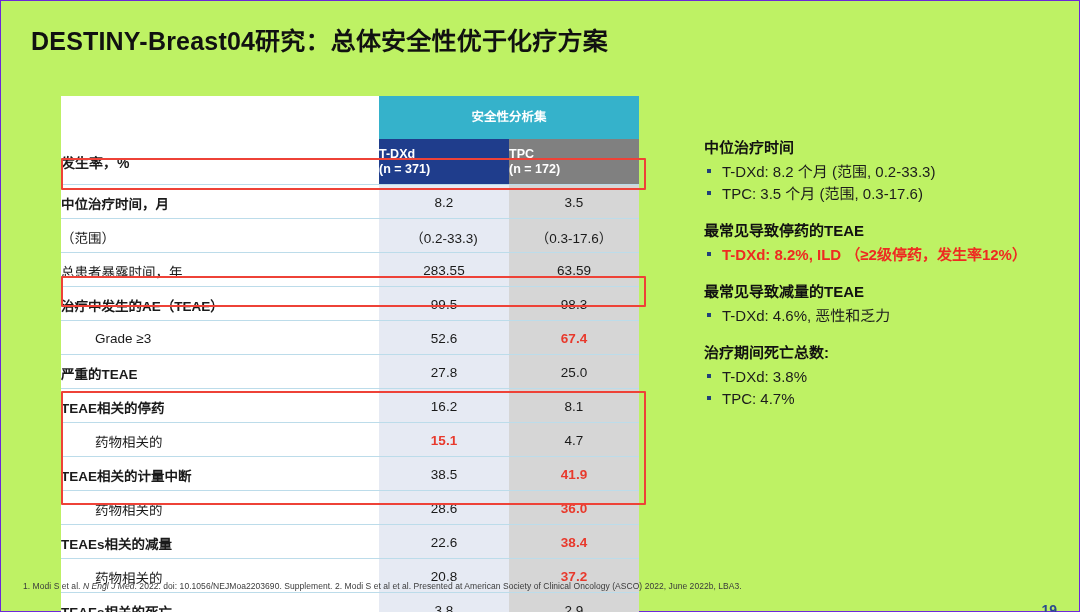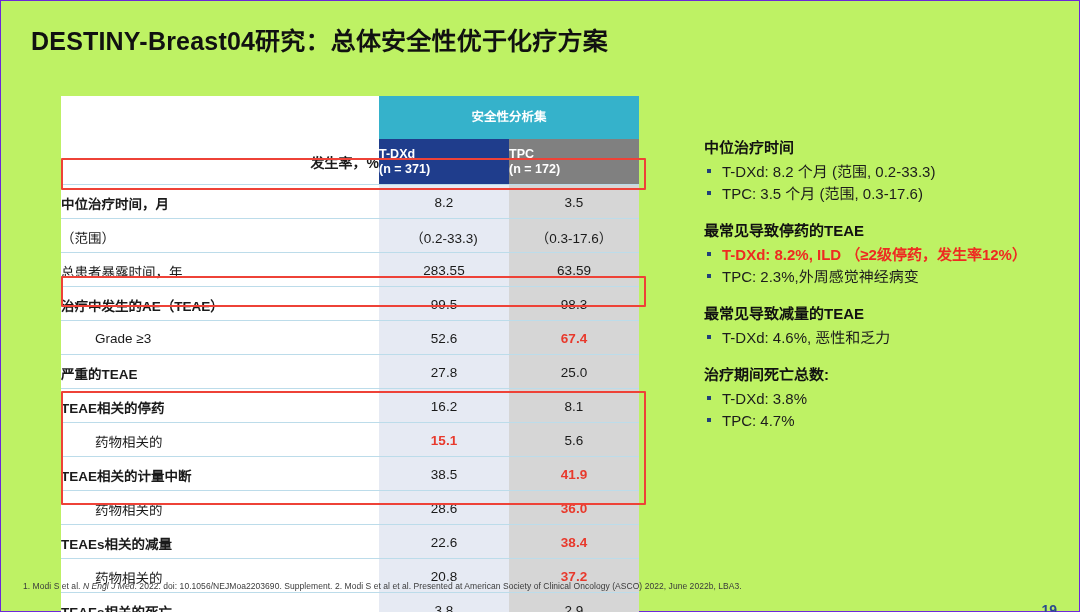--- a/index.html
+++ b/index.html
@@ -47,21 +47,21 @@
   .band-blank{background:#ffffff;}
   .band-teal{
     background:#35b2cb;color:#ffffff;
     font-size:12.5px;font-weight:bold;text-align:center;
     line-height:19px;
   }
   .hdr-main td{
     padding:0;border:none;height:45px;vertical-align:middle;
   }
   .hdr-label{
-    background:#ffffff;text-align:right;
+    background:#ffffff;text-align:left;
     font-size:14px;font-weight:bold;color:#1a1a1a;
     border-top:1px solid #a8cfe0;
   }
   .hdr-a{
     background:#1f3d8c;color:#ffffff;text-align:left;
     font-size:12.5px;font-weight:bold;line-height:15px;
   }
   .hdr-b{
     background:#808080;color:#ffffff;text-align:left;
     font-size:12.5px;font-weight:bold;line-height:15px;
@@ -197,21 +197,21 @@
             <td class="val-b">25.0</td>
           </tr>
           <tr>
             <td class="lbl bold">TEAE相关的停药</td>
             <td class="val-a">16.2</td>
             <td class="val-b">8.1</td>
           </tr>
           <tr>
             <td class="lbl indent">药物相关的</td>
             <td class="val-a hl">15.1</td>
-            <td class="val-b">5.6</td>
+            <td class="val-b">4.7</td>
           </tr>
           <tr>
             <td class="lbl bold">TEAE相关的计量中断</td>
             <td class="val-a">38.5</td>
             <td class="val-b hl">41.9</td>
           </tr>
           <tr>
             <td class="lbl indent">药物相关的</td>
             <td class="val-a">28.6</td>
             <td class="val-b hl">36.0</td>
@@ -256,24 +256,20 @@
           <span class="dot"></span>
           <span class="txt">TPC: 3.5 个月 (范围, 0.3-17.6)</span>
         </div>
       </div>
       <div class="blk">
         <div class="blk-title">最常见导致停药的TEAE</div>
         <div class="bullet red">
           <span class="dot"></span>
           <span class="txt">T-DXd: 8.2%, ILD （≥2级停药，发生率12%）</span>
         </div>
-        <div class="bullet">
-          <span class="dot"></span>
-          <span class="txt">TPC: 2.3%,外周感觉神经病变</span>
-        </div>
       </div>
       <div class="blk">
         <div class="blk-title">最常见导致减量的TEAE</div>
         <div class="bullet">
           <span class="dot"></span>
           <span class="txt">T-DXd: 4.6%, 恶性和乏力</span>
         </div>
       </div>
       <div class="blk">
         <div class="blk-title">治疗期间死亡总数:</div>

